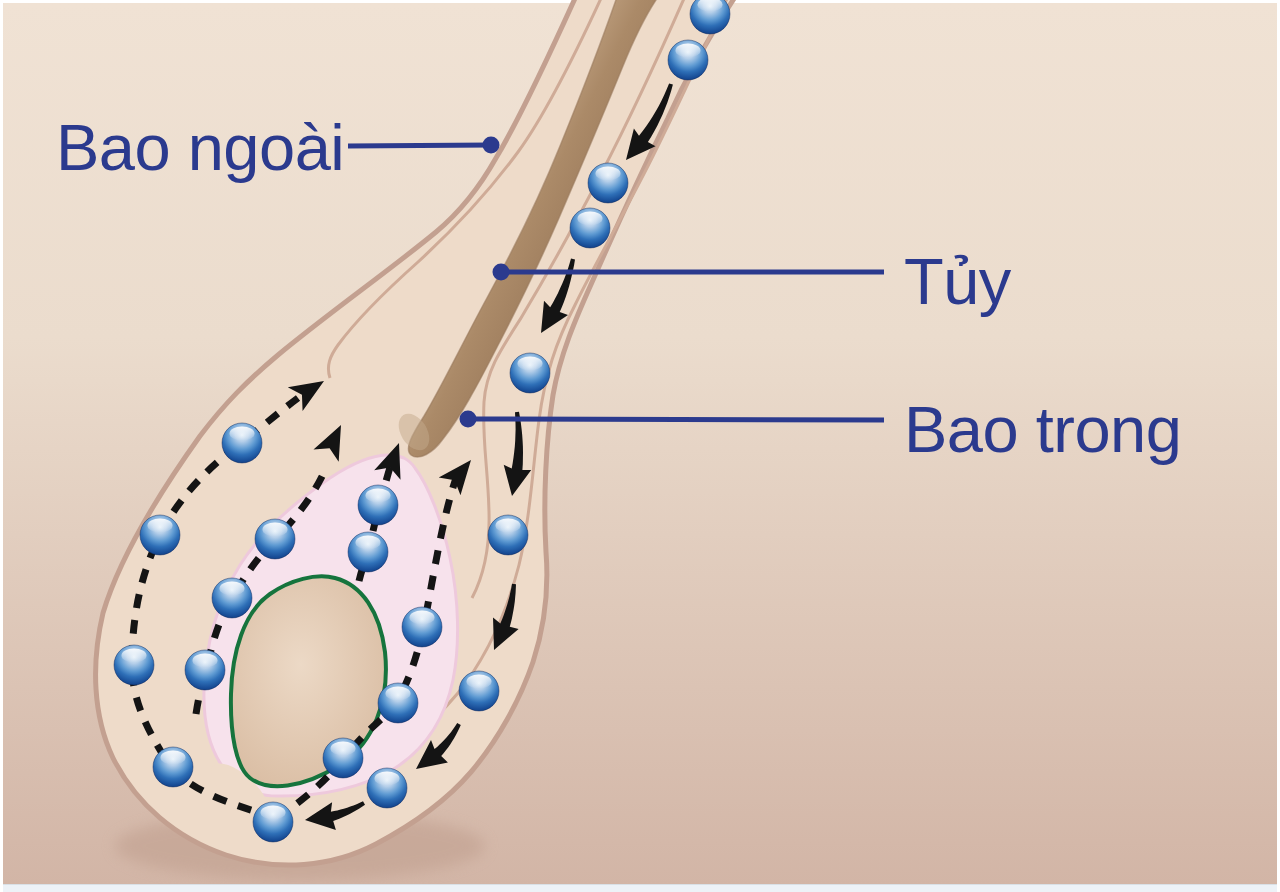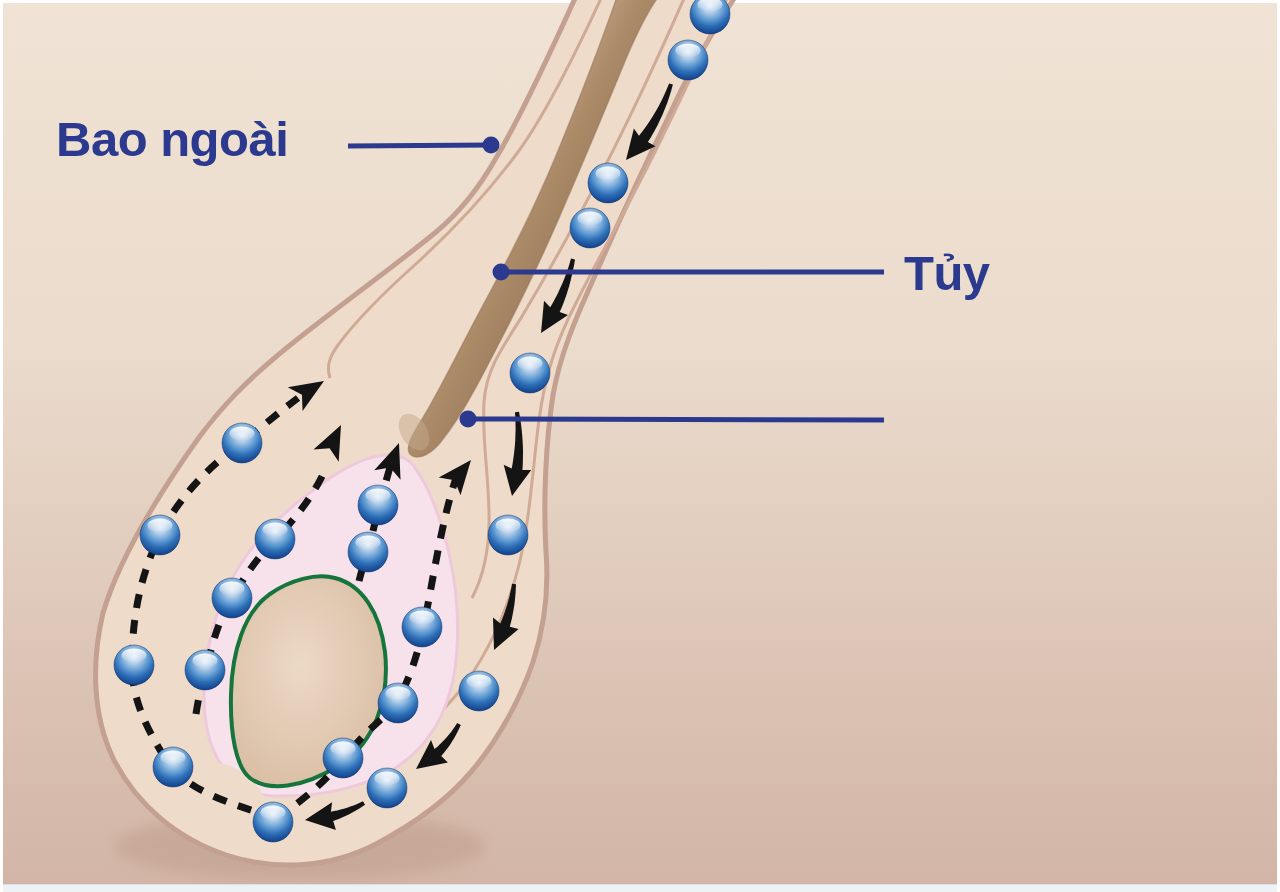--- a/index.html
+++ b/index.html
@@ -14,21 +14,21 @@
   }
   *{margin:0;padding:0;box-sizing:border-box}
   body{width:1280px;height:892px;overflow:hidden;background:var(--frame-white);
        font-family:"Liberation Sans","DejaVu Sans",sans-serif}
   .stage{position:absolute;left:0;top:0;width:1280px;height:892px;background:var(--frame-white)}
   .bg{position:absolute;left:3px;top:3px;width:1274px;height:881px;
       background:linear-gradient(to bottom,var(--bg-top) 0%,var(--bg-mid) 38%,var(--bg-bottom) 100%)}
   svg.fig{position:absolute;left:0;top:0;width:1280px;height:892px}
   .bottom-strip{position:absolute;left:3px;top:884px;width:1274px;height:8px;
       background:var(--bottom-strip);border-top:1px solid #d9e0e6}
-  .lbl{position:absolute;font-weight:700;font-size:49px;line-height:1.05;
+  .lbl{position:absolute;font-weight:400;font-size:65px;line-height:1.05;
       color:var(--label-blue);letter-spacing:-0.5px;white-space:nowrap}
   .lbl-bao-ngoai{left:56px;top:114px}
   .lbl-tuy{left:904px;top:248px}
   .lbl-bao-trong{left:904px;top:396px}
 </style>
 </head>
 <body>
 
 <div class="stage">
   <div class="bg"></div>
@@ -209,15 +209,16 @@
         <circle cx="491" cy="145" r="8.5" fill="var(--label-blue)"></circle>
         <line x1="884" y1="272" x2="501" y2="272" stroke="var(--label-blue)" stroke-width="5"></line>
         <circle cx="501" cy="272" r="8.5" fill="var(--label-blue)"></circle>
         <line x1="884" y1="420" x2="468" y2="419" stroke="var(--label-blue)" stroke-width="5"></line>
         <circle cx="468" cy="419" r="8.5" fill="var(--label-blue)"></circle>
       </g>
   </svg>
 
   <div class="lbl lbl-bao-ngoai">Bao ngoài</div>
   <div class="lbl lbl-tuy">Tủy</div>
+  <div class="lbl lbl-bao-trong">Bao trong</div>
 
   <div class="bottom-strip"></div>
 </div>
 
 </body></html>

